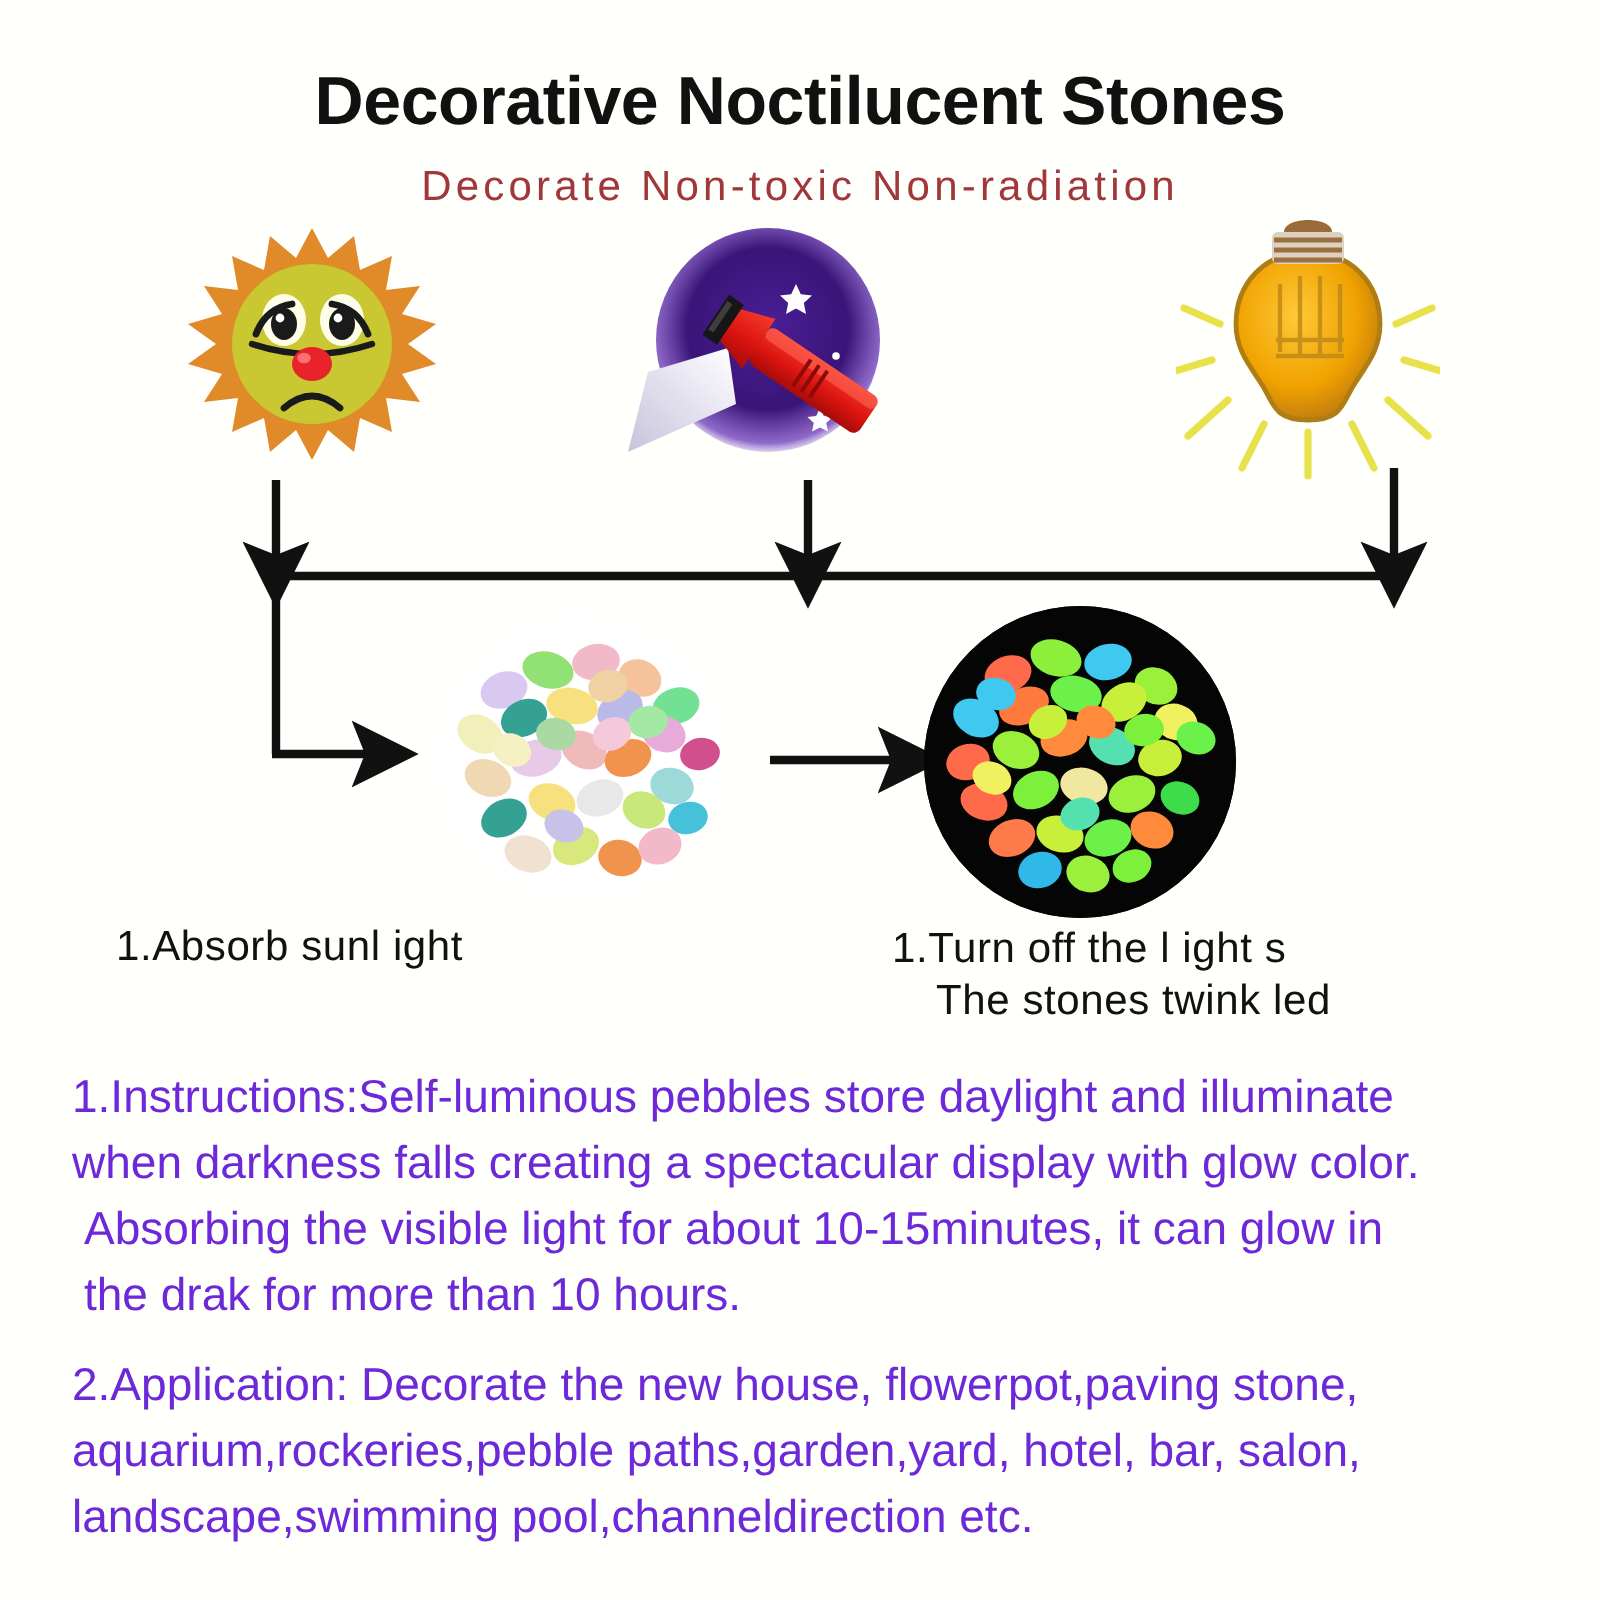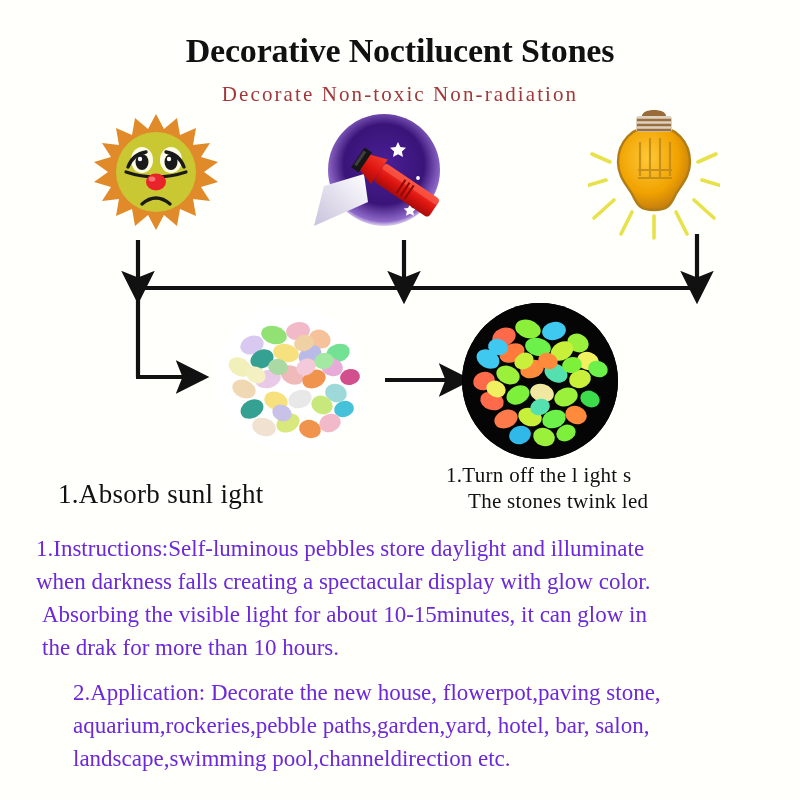--- a/index.html
+++ b/index.html
@@ -4,21 +4,21 @@
 <style>
   html,body{margin:0;padding:0;}
   body{
     width:800px;height:800px;
     background:#fffffc;
     font-family:"Liberation Sans", sans-serif;
     color:#1a1a1a;
     overflow:hidden;
     position:relative;
   }
-  #poster{position:absolute;inset:0;width:800px;height:635px;font-family:Liberation Serif, serif;}
+  #poster{position:absolute;inset:0;width:800px;height:635px;}
 
   
   .title{
     position:absolute;left:0;top:32px;width:800px;
     text-align:center;
     font-size:34px;font-weight:bold;letter-spacing:-0.2px;
     color:#111;
   }
   .subtitle{
     position:absolute;left:0;top:82px;width:800px;
@@ -41,37 +41,37 @@
   }
   .pebbles-dark{
     position:absolute;left:462px;top:303px;width:156px;height:156px;
     border-radius:50%;
     background:#050505;
     overflow:hidden;
   }
 
   
   .cap-left{
-    position:absolute;left:58px;top:479px;
-    font-size:27px;color:#111;letter-spacing:0.3px;
+    position:absolute;left:58px;top:462px;
+    font-size:21px;color:#111;letter-spacing:0.3px;
   }
   .cap-right{
     position:absolute;left:446px;top:462px;
     font-size:21px;color:#111;letter-spacing:0.3px;
     line-height:26px;
   }
   .cap-right .l2{display:block;padding-left:22px;}
 
   
   .body-text{
     position:absolute;left:36px;top:532px;width:740px;
     font-size:23px;line-height:33px;color:#6d28d9;
   }
   .body-text p{margin:0;}
-  .body-text .para2{margin-top:12px;margin-left:37px;}
+  .body-text .para2{margin-top:12px;}
   .ind{display:block;}
   .ind.i1{text-indent:6px;}
 </style>
 </head>
 <body style="background: rgb(255, 255, 252);">
 
 <div id="poster">
 
   <div class="title">Decorative Noctilucent Stones</div>
   <div class="subtitle">Decorate Non-toxic Non-radiation</div>

